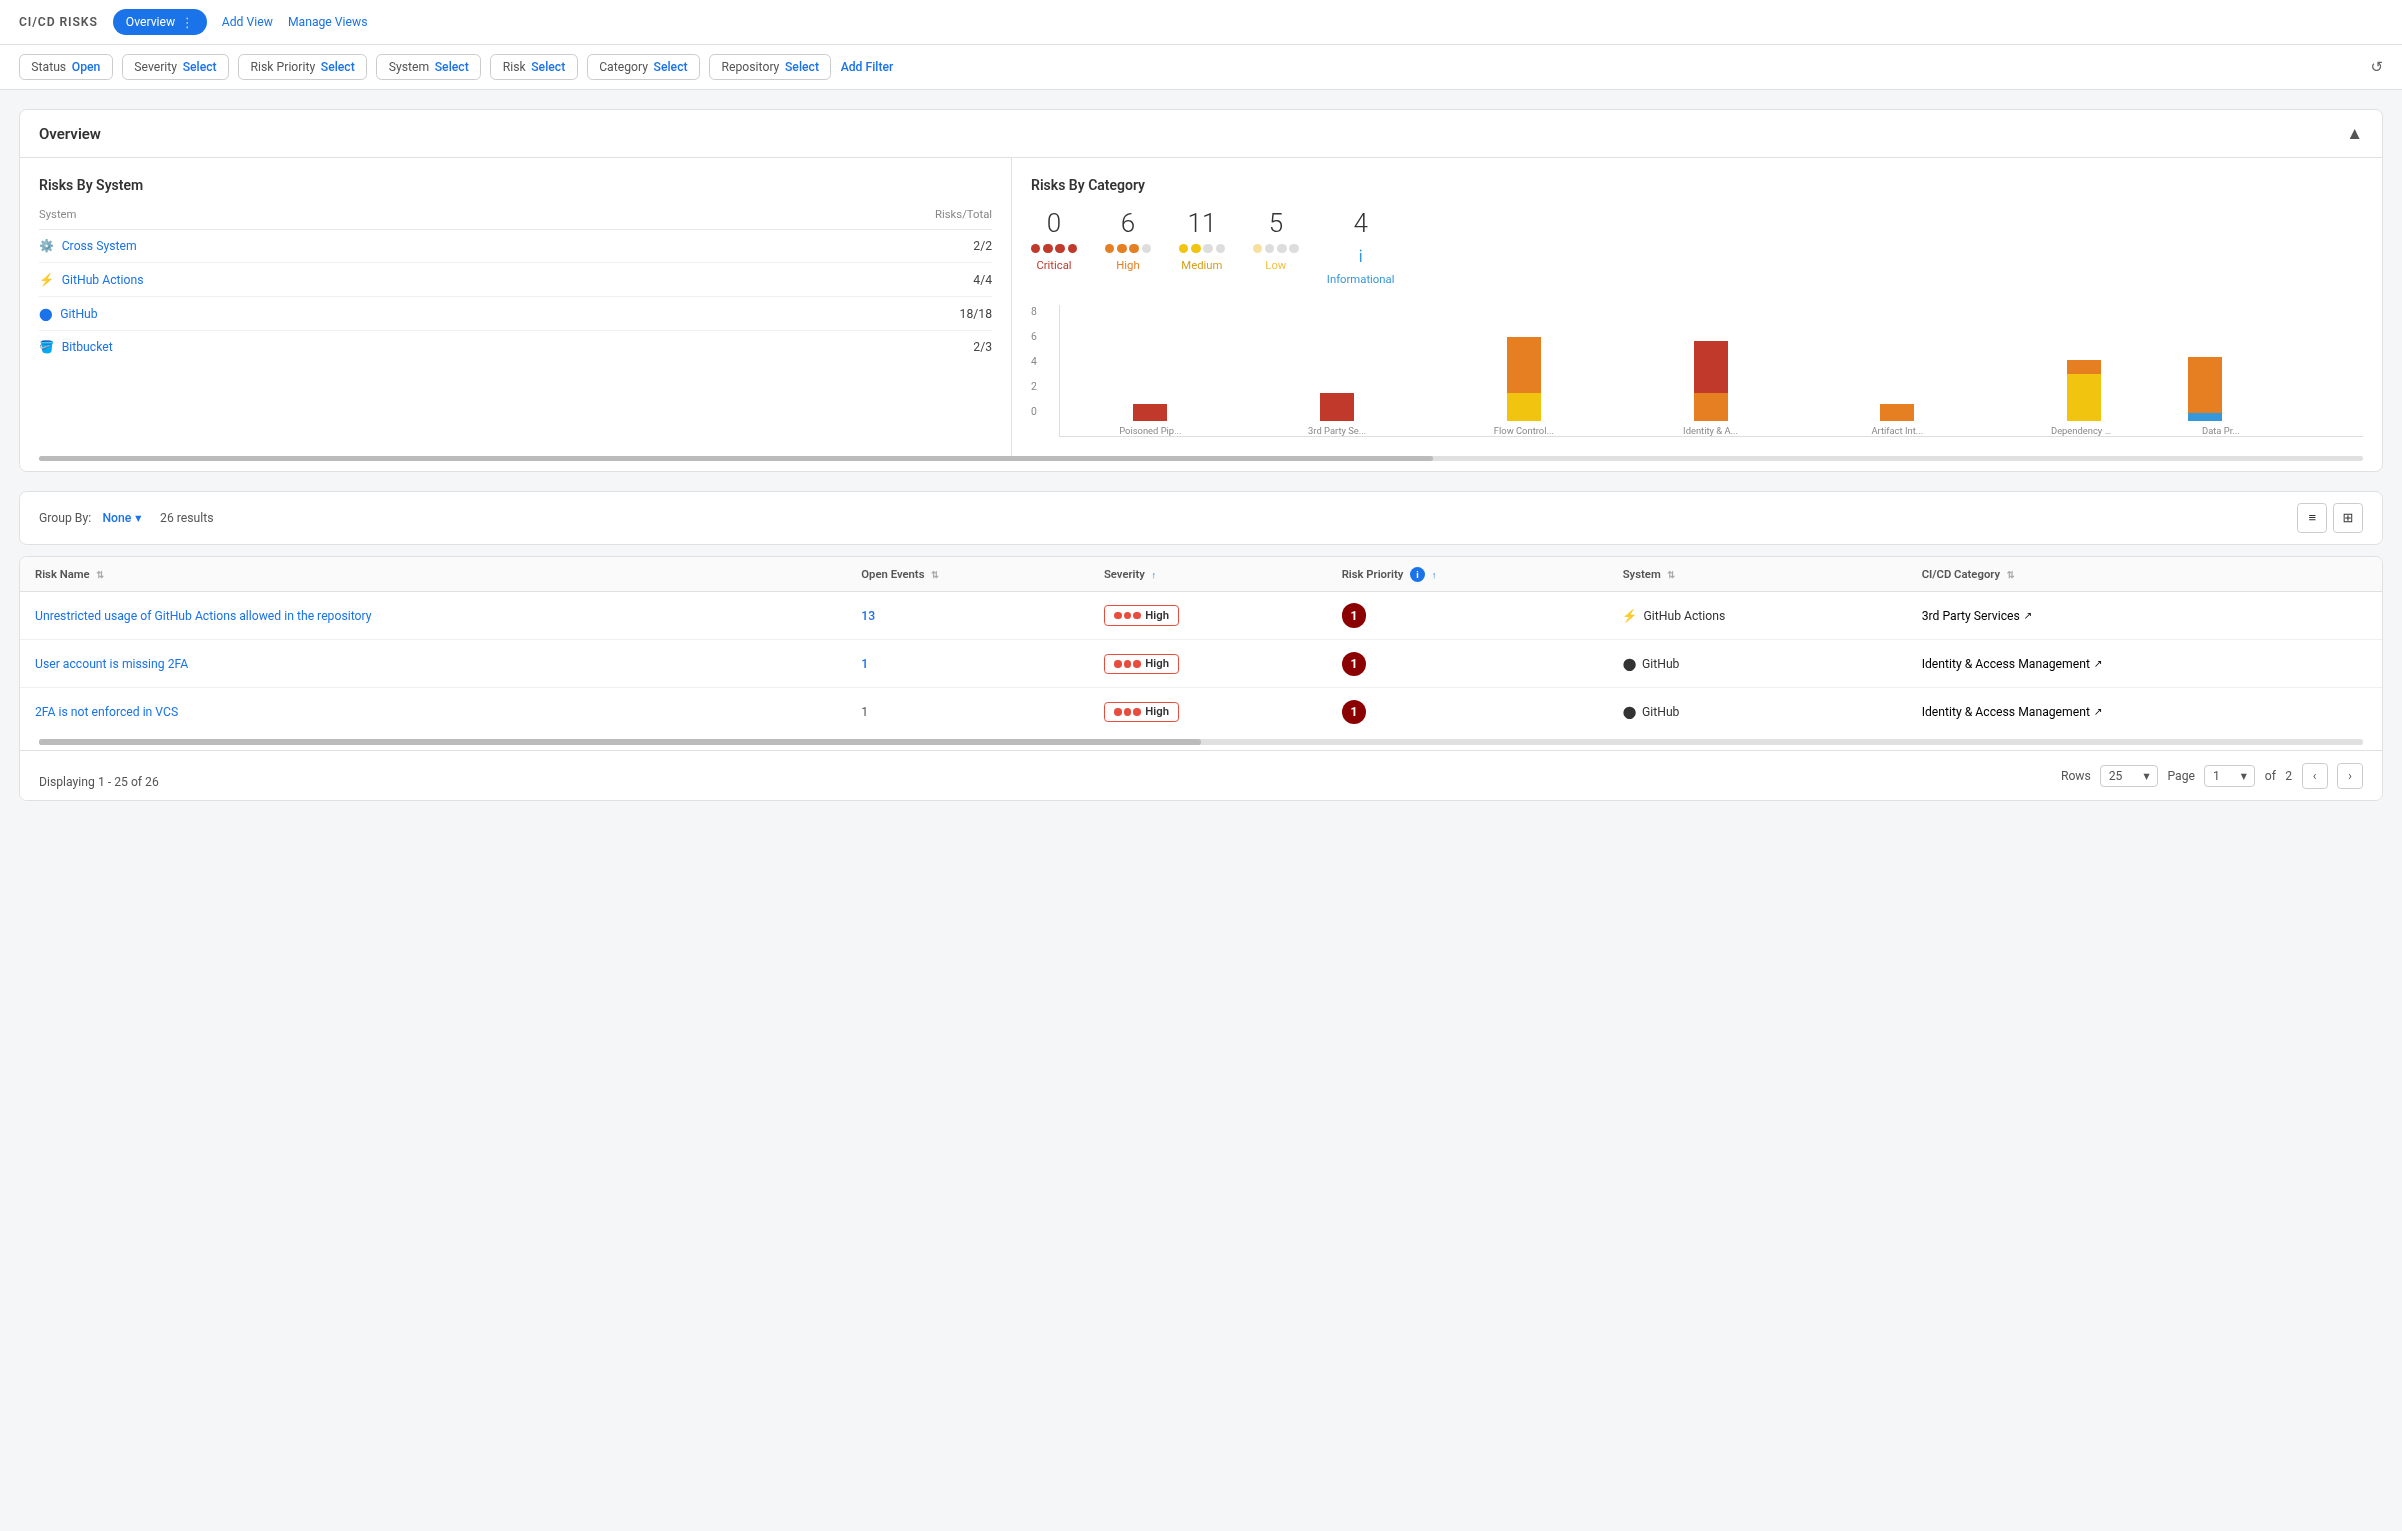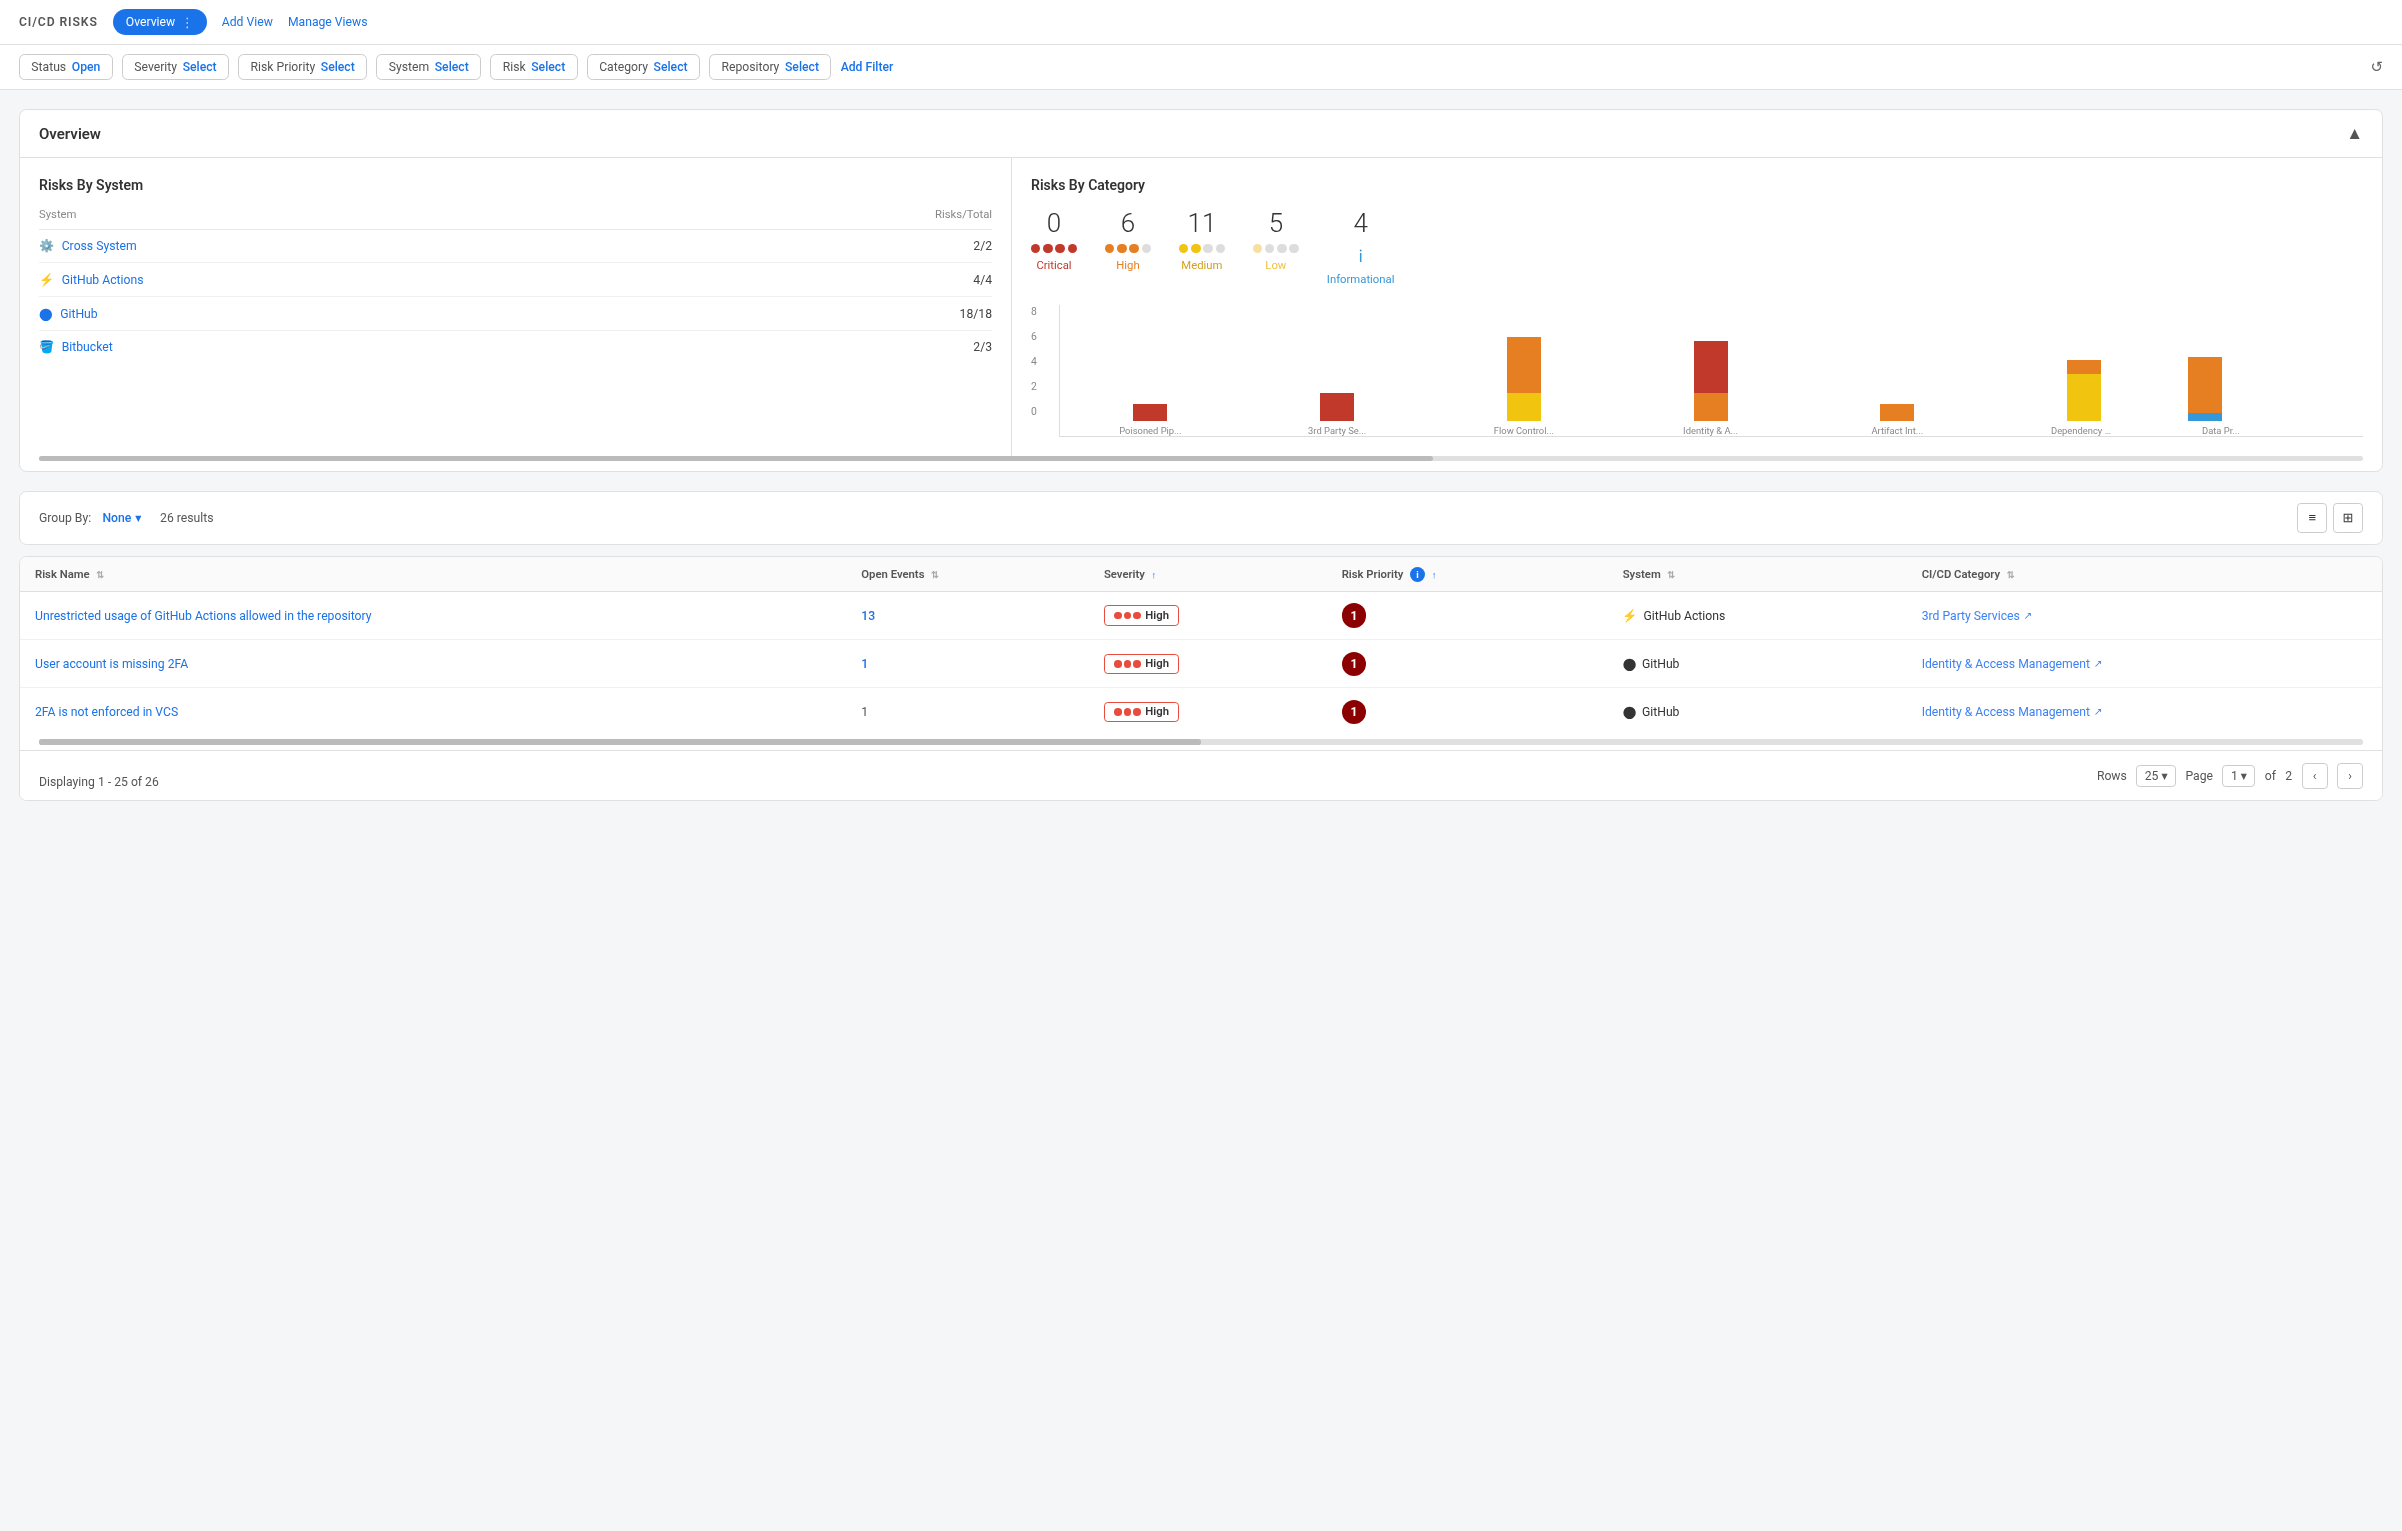--- a/index.html
+++ b/index.html
@@ -82,29 +82,29 @@
     .table-inner td { padding: 11.3px 15px; border-bottom: 0.9px solid #f0f0f0; font-size: 12.2px; vertical-align: middle; }
     .table-inner tr:last-child td { border-bottom: none; }
     .sort-icon { display: inline; color: #aaa; font-size: 9.4px; margin-left: 3.8px; }
     .sort-icon.active { color: #1a73e8; }
     .risk-link { color: #1a73e8; cursor: pointer; text-decoration: none; }
     .event-count { color: #1a73e8; font-weight: 500; }
     .severity-badge { display: inline-flex; align-items: center; gap: 4.7px; border: 0.9px solid #e74c3c; border-radius: 3.8px; padding: 2.8px 9.4px; font-size: 11.3px; font-weight: 600; color: #333; white-space: nowrap; }
     .severity-dots { display: flex; gap: 1.9px; }
     .priority-badge { display: inline-flex; align-items: center; justify-content: center; width: 24.5px; height: 24.5px; border-radius: 50%; background: #8b0000; color: #fff; font-size: 12.2px; font-weight: 700; }
     .system-cell { display: flex; align-items: center; gap: 5.6px; }
-    .category-link { color: #3b82f6; cursor: pointer; display: flex; gap: 3.8px; }
+    .category-link { color: #000000; cursor: pointer; display: flex; gap: 3.8px; }
     .info-icon { display: inline-flex; align-items: center; justify-content: center; width: 15px; height: 15px; border-radius: 50%; background: #1a73e8; color: #fff; font-size: 9.4px; font-weight: 700; margin-left: 3.8px; }
     .th-sortable { cursor: pointer; }
 
     
     .pagination-bar { display: flex; align-items: flex-end; justify-content: space-between; padding: 11.3px 19px; border-top: 0.9px solid #e0e0e0; background: #fff; }
     .display-info { font-size: 12.2px; color: #555; }
     .page-controls { display: flex; align-items: center; gap: 9.4px; font-size: 12.2px; color: #555; }
-    .page-select { border: 0.9px solid #ccc; border-radius: 3.8px; padding: 2.8px 7.5px; font-size: 12.2px; cursor: pointer; background: #fff; display: flex; align-items: center; gap: 3px; }
+    .page-select { border: 0.9px solid #ccc; border-radius: 3.8px; padding: 2.8px 7.5px; font-size: 12.2px; cursor: pointer; background: #fff; display: flex; align-items: center; gap: 21px; }
     .page-btn { border: 0.9px solid #ccc; border-radius: 3.8px; width: 26px; height: 26px; display: flex; align-items: center; justify-content: center; cursor: pointer; background: #fff; color: #555; }
   </style>
 </head>
 <body>
 
 <div class="top-nav">
   <span class="app-title">CI/CD RISKS</span>
   <div class="nav-tab active">
     <span>Overview</span>
     <span style="font-size:13px;color:#ddd;">⋮</span>

